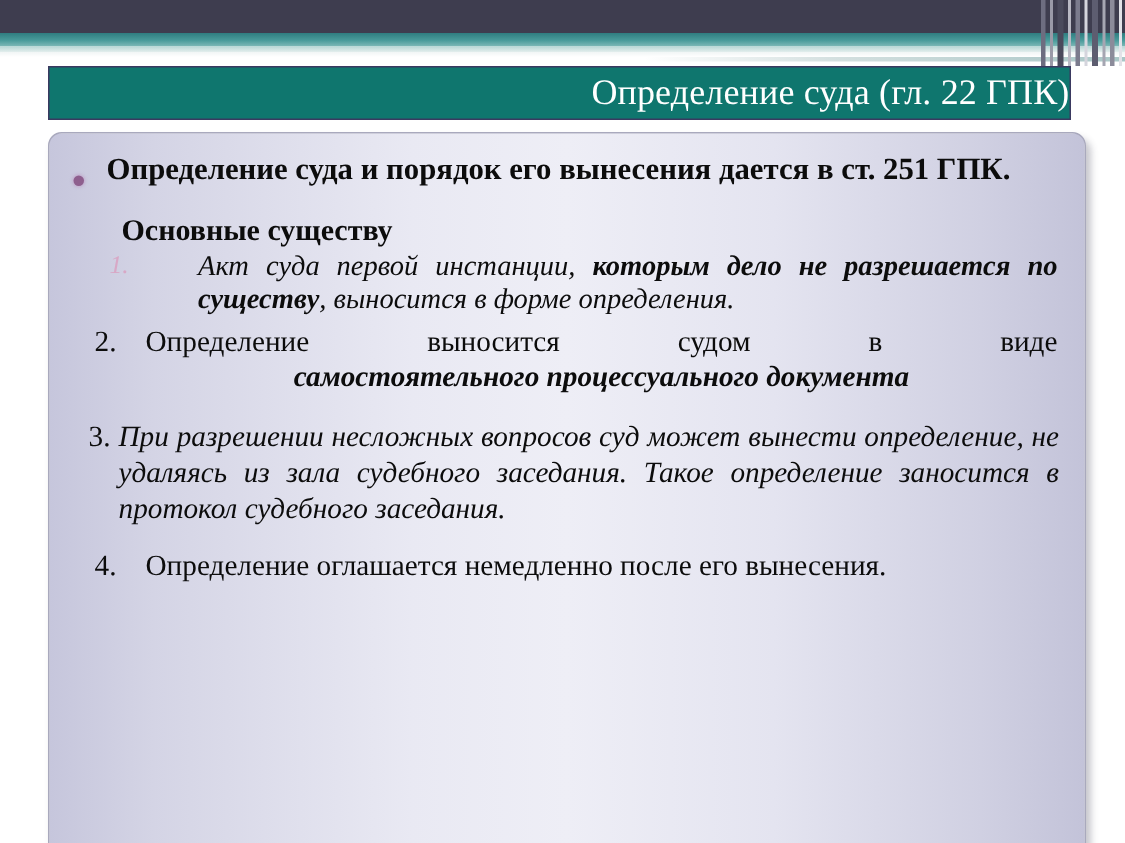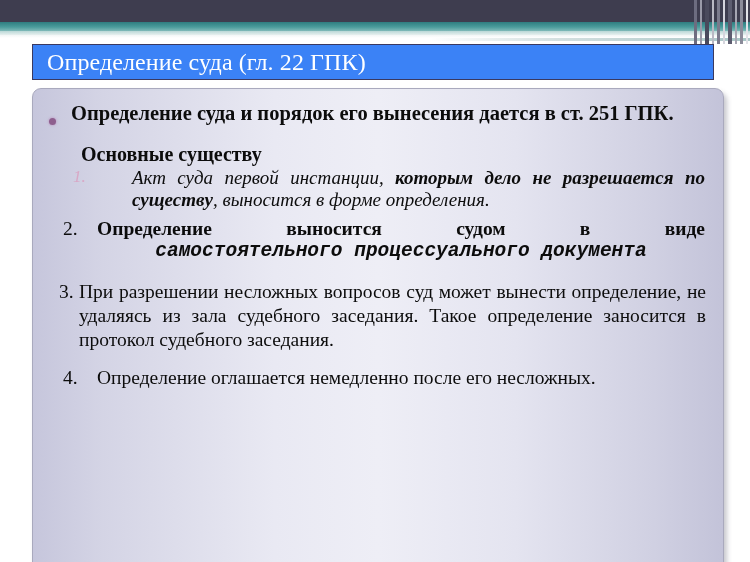--- a/index.html
+++ b/index.html
@@ -65,25 +65,26 @@
     top: 0;
     height: 44px;
     display: block;
   }
 
   
   #title-bar {
     position: absolute;
     left: 32px; top: 44px;
     width: 682px; height: 36px;
-    background: #3b82f6;
+    background: #0f766e;
     border: 1px solid #3a3960;
     box-sizing: border-box;
     display: flex;
     align-items: center;
+    justify-content: flex-end;
   }
   #title-text {
     color: #ffffff;
     font-size: 24px;
     line-height: 1;
     padding-left: 14px;
     letter-spacing: .1px;
     white-space: nowrap;
   }
 
@@ -180,32 +181,31 @@
   #item-2 {
     margin-top: 6px;
     font-size: 19.5px;
     line-height: 1.2;
   }
   #item-2 .item-num { width: 34px; margin-left: 14px; }
   #item-2 .item-body { padding-right: 4px; }
   #item-2 .emph {
     font-style: italic;
     font-weight: bold;
-    font-family: Liberation Mono, monospace;
   }
   .block-center { display: block; text-align: center; }
 
   
   #item-3 {
     margin-top: 16px;
     font-size: 19.5px;
     line-height: 1.24;
   }
   #item-3 .item-num { width: 20px; margin-left: 10px; }
-  #item-3 .item-body { padding-right: 3px; }
+  #item-3 .item-body { padding-right: 3px; font-style: italic; }
 
   
   #item-4 {
     margin-top: 14px;
     font-size: 19.5px;
     line-height: 1.2;
   }
   #item-4 .item-num { width: 34px; margin-left: 14px; }
   #item-4 .item-body { padding-right: 4px; }
 
@@ -250,28 +250,28 @@
   <div class="item" id="item-1">
     <div class="item-num">1.</div>
     <div class="item-body">
       <span>Акт суда первой инстанции, </span><b>которым дело не разрешается по существу</b><span>, выносится в форме определения.</span>
     </div>
   </div>
 
   <div class="item" id="item-2">
     <div class="item-num">2.</div>
     <div class="item-body">
-      <span class="hang" style="text-align:justify;text-align-last:justify;font-weight:bold;">Определение выносится судом в виде</span>
+      <span class="hang" style="text-align:justify;text-align-last:justify;">Определение выносится судом в виде</span>
       <span class="emph block-center">самостоятельного процессуального документа</span>
     </div>
   </div>
 
   <div class="item" id="item-3">
     <div class="item-num">3.</div>
     <div class="item-body">При разрешении несложных вопросов суд может вынести определение, не удаляясь из зала судебного заседания. Такое определение заносится в протокол судебного заседания.</div>
   </div>
 
   <div class="item" id="item-4">
     <div class="item-num">4.</div>
-    <div class="item-body">Определение оглашается немедленно после его несложных.</div>
+    <div class="item-body">Определение оглашается немедленно после его вынесения.</div>
   </div>
 
 </div>
 
 </body></html>

